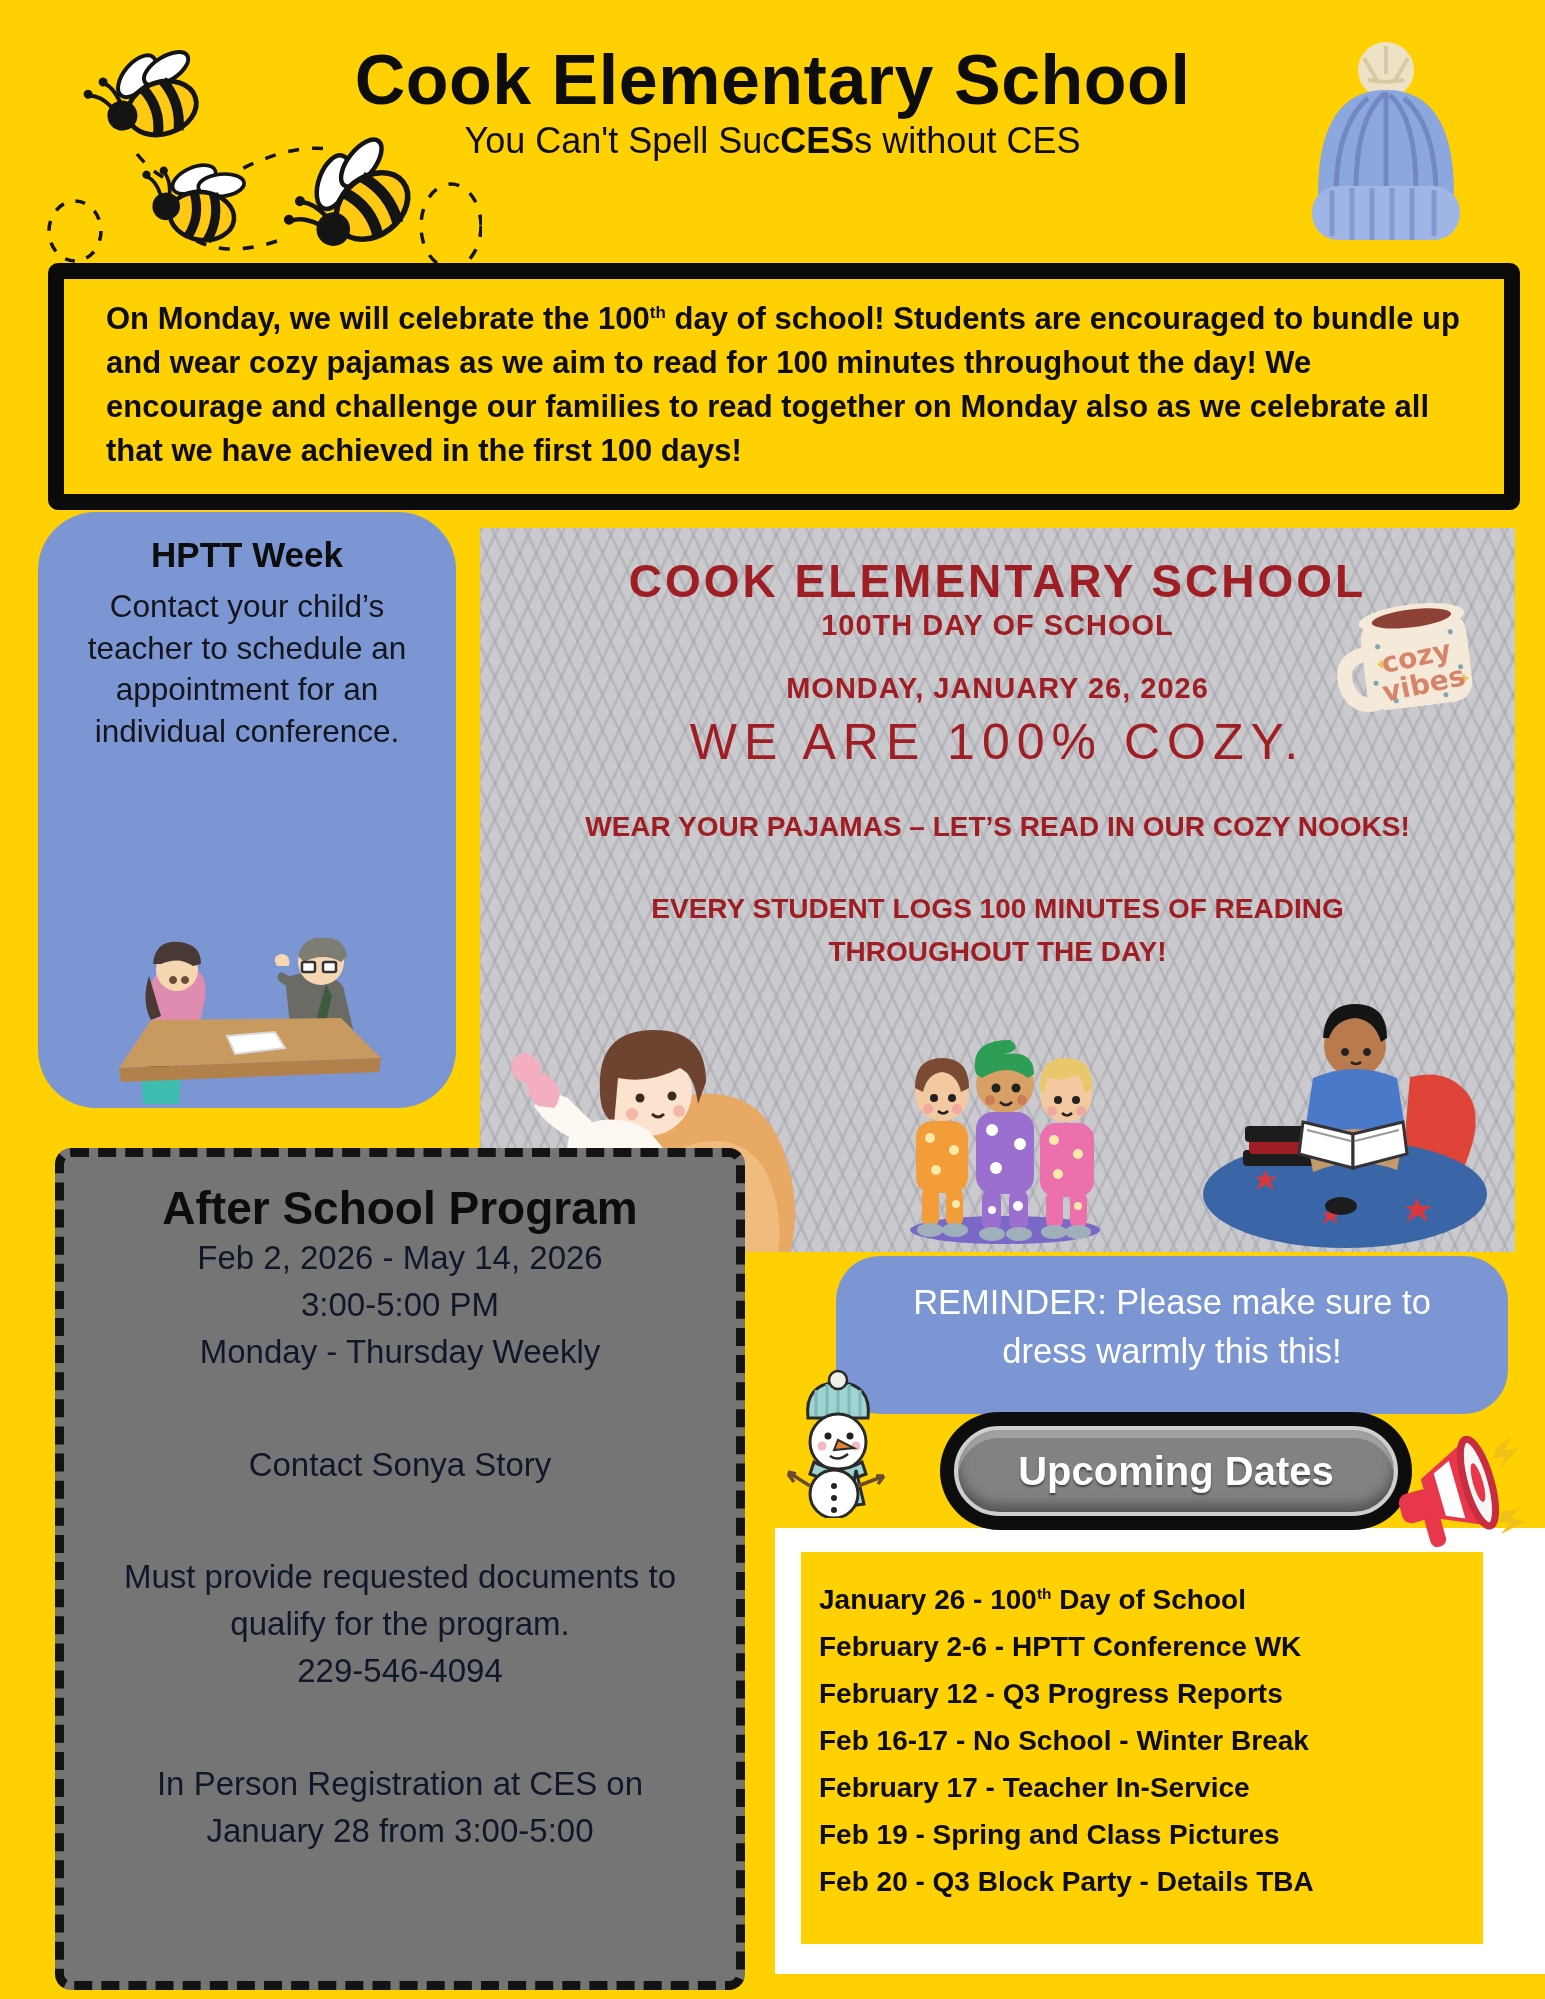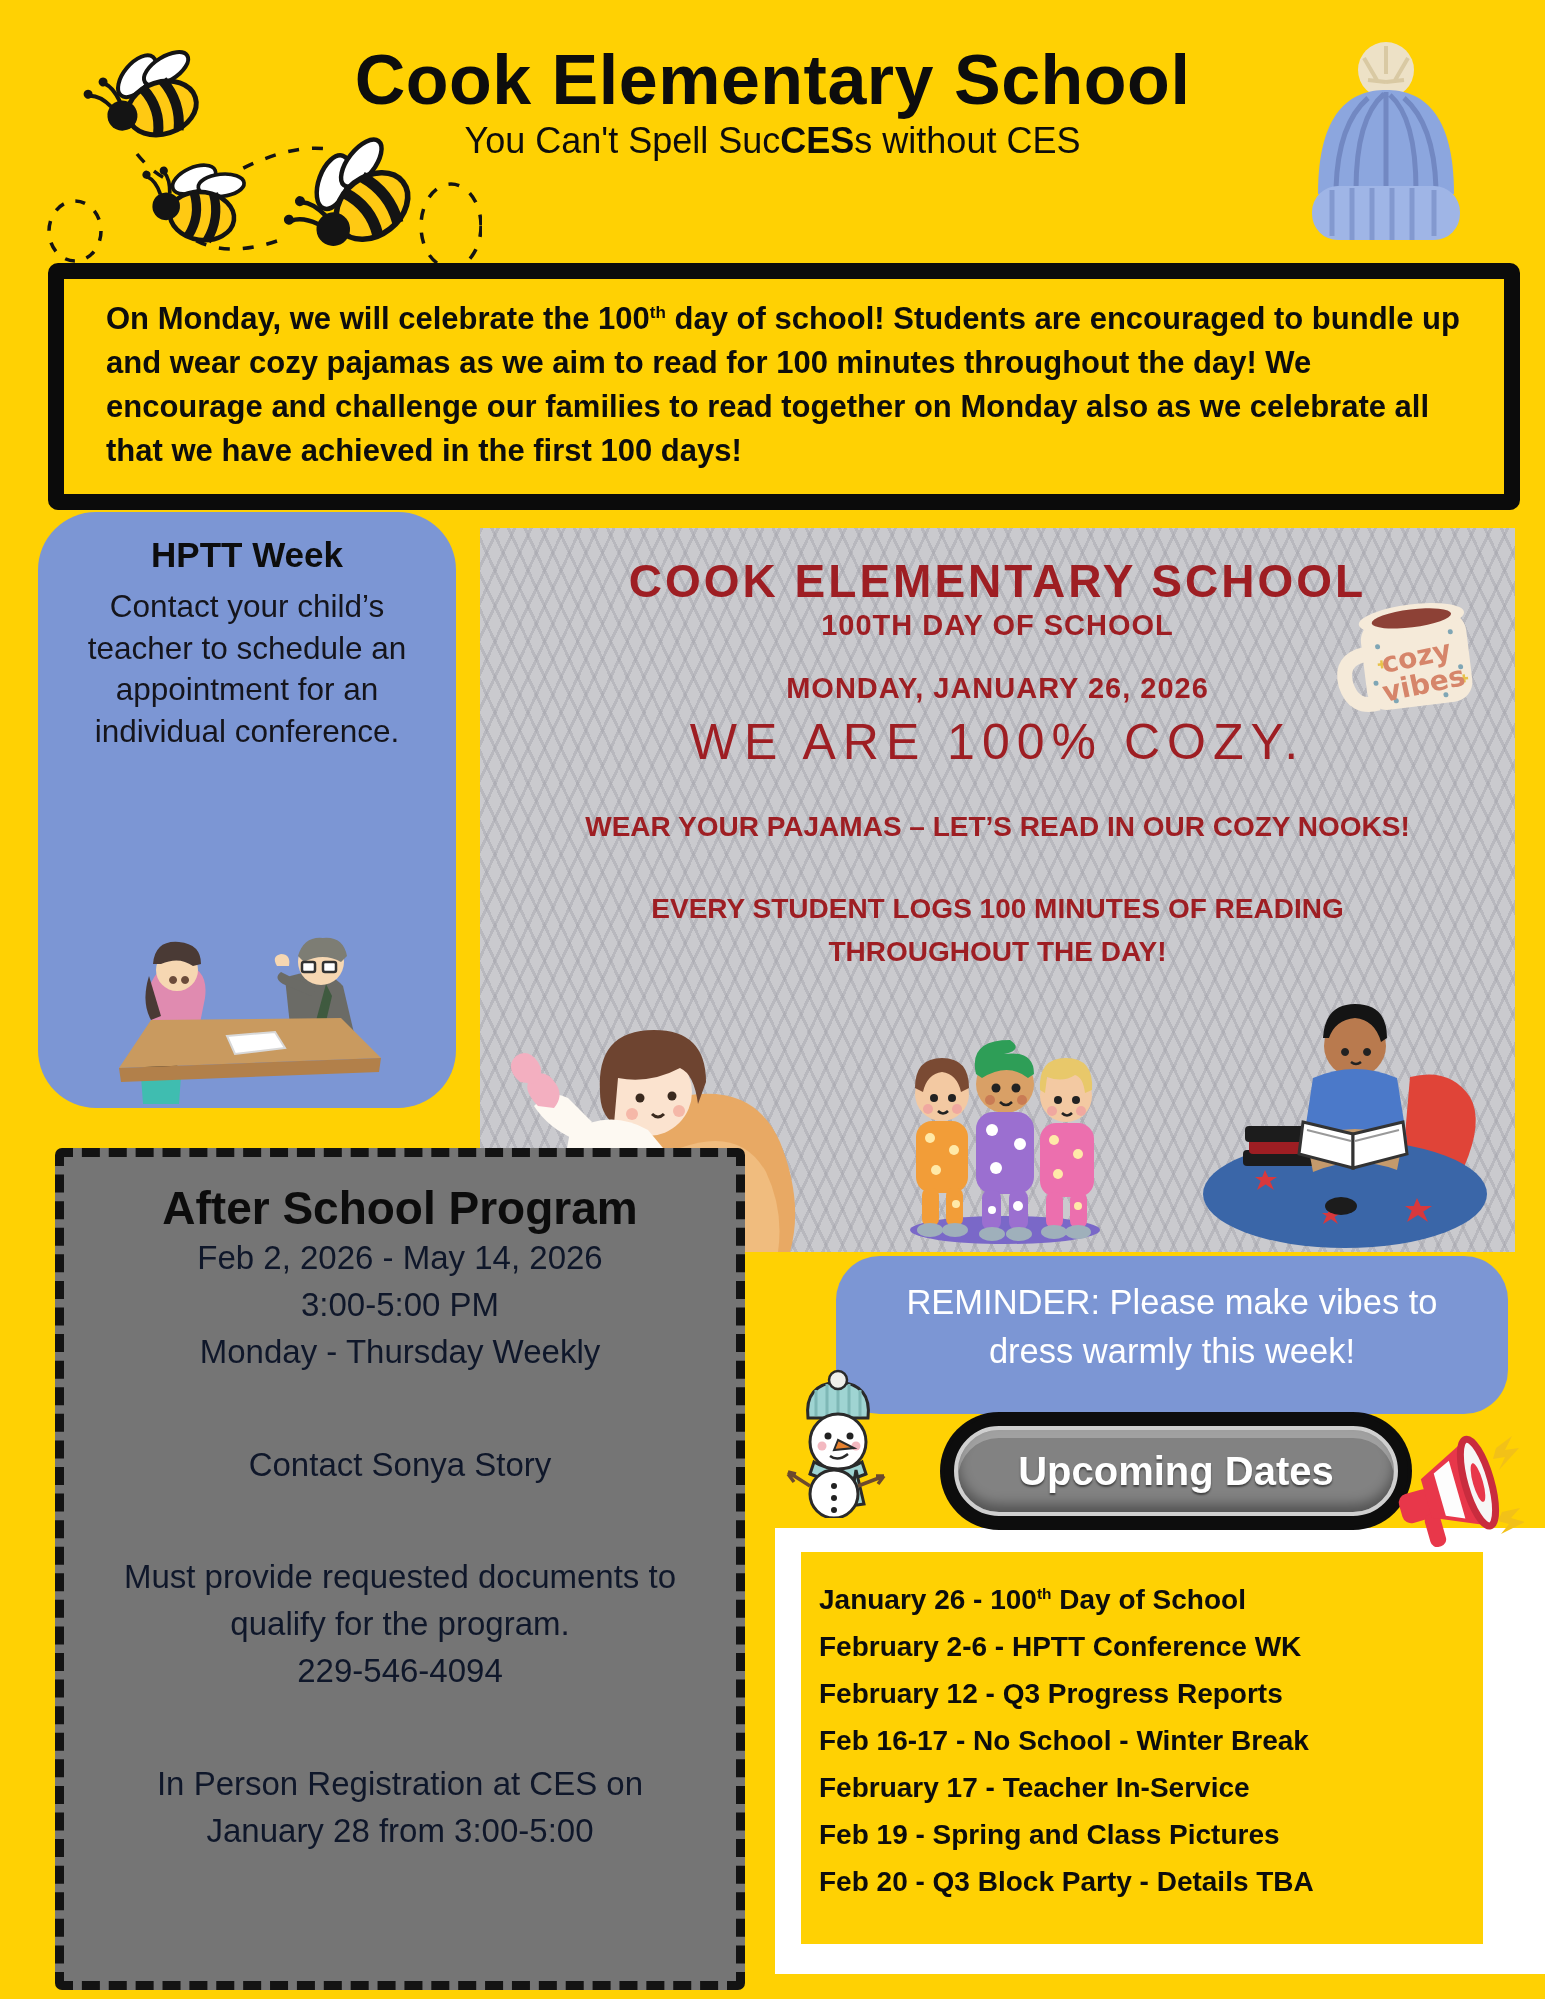--- a/index.html
+++ b/index.html
@@ -51,21 +51,21 @@
   .po-l6{margin-top:44px;font-size:28px;font-weight:800;line-height:1.55;}
   .mug{position:absolute;right:14px;top:58px;}
   .po-art{position:absolute;bottom:0;}
   .art-girl{left:0px;}
   .art-kids{left:400px;bottom:6px;}
   .art-boy{right:10px;}
 
   
   .afters{
     left:55px;top:1148px;width:690px;height:842px;box-sizing:border-box;
-    background:#757575;border:9px dashed #131313;border-radius:7px;
+    background:#757575;border:9px dashed #131313;border-radius:16px;
     text-align:center;z-index:5;
   }
   .as-title{margin-top:24px;font-size:46px;font-weight:800;color:#0c0c0c;}
   .as-line{font-size:33px;font-weight:400;color:#0f172a;line-height:1.42;padding:0 40px;}
   .gap{margin-top:66px;}
 
   
   .reminder{
     left:836px;top:1256px;width:672px;height:158px;box-sizing:border-box;
     background:#7C96D4;border-radius:44px;color:#ffffff;
@@ -296,21 +296,21 @@
     <div class="as-title">After School Program</div>
     <div class="as-line">Feb 2, 2026 - May 14, 2026</div>
     <div class="as-line">3:00-5:00 PM</div>
     <div class="as-line">Monday - Thursday Weekly</div>
     <div class="as-line gap">Contact Sonya Story</div>
     <div class="as-line gap">Must provide requested documents to qualify for the program.</div>
     <div class="as-line">229-546-4094</div>
     <div class="as-line gap">In Person Registration at CES on January 28 from 3:00-5:00</div>
   </div>
 
-  <div class="abs reminder">REMINDER:  Please make vibes to dress warmly this week!</div>
+  <div class="abs reminder">REMINDER:  Please make sure to dress warmly this this!</div>
 
   <svg class="abs art z6" style="left:772px;top:1366px;" width="145" height="152" viewBox="0 0 145 152">
     <path d="M36,52 q-4,-34 30,-36 q34,2 30,36 Z" fill="#9FD4D2" stroke="#2a2a2a" stroke-width="3"></path>
     <path d="M44,24 v26 M55,18 v32 M66,16 v34 M77,18 v32 M88,24 v26" stroke="#7FB8B6" stroke-width="3"></path>
     <circle cx="66" cy="14" r="9" fill="#EFEFEA" stroke="#2a2a2a" stroke-width="2.5"></circle>
     <circle cx="66" cy="76" r="28" fill="#FFFFFF" stroke="#2a2a2a" stroke-width="3"></circle>
     <circle cx="56" cy="70" r="3.5" fill="#222"></circle>
       <circle cx="78" cy="70" r="3.5" fill="#222"></circle>
     <circle cx="50" cy="80" r="4.5" fill="#F3B8C0"></circle>
       <circle cx="84" cy="80" r="4.5" fill="#F3B8C0"></circle>

